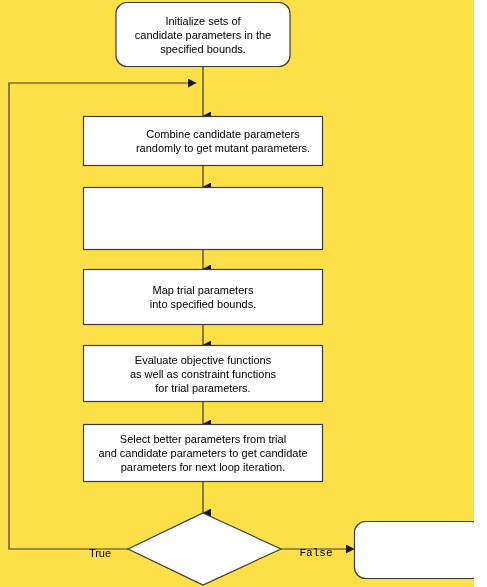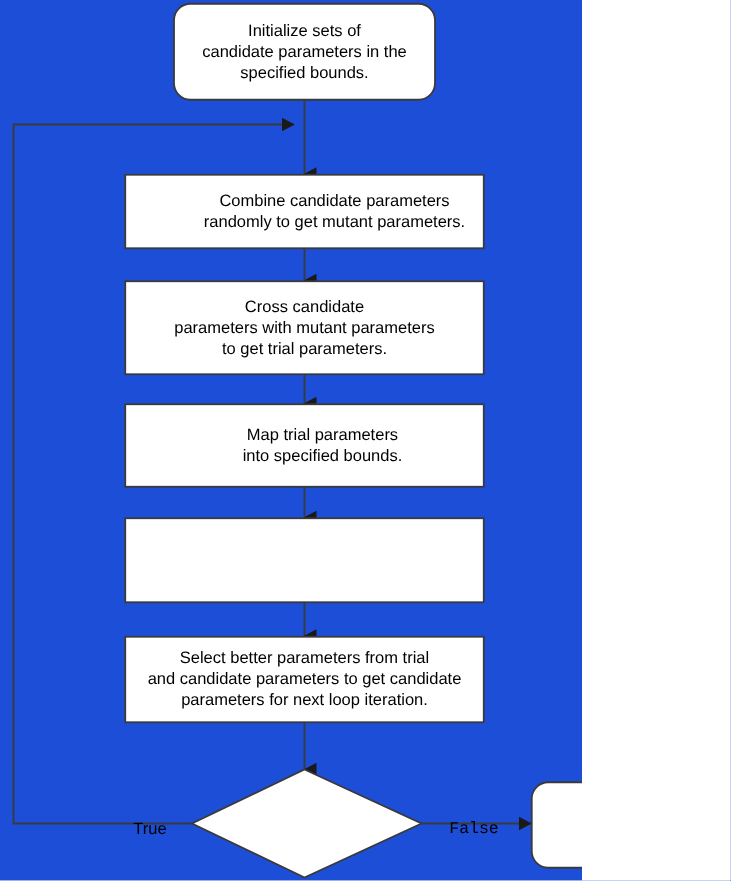--- a/index.html
+++ b/index.html
@@ -2,23 +2,23 @@
 <html><head>
 <meta charset="utf-8">
 <style>
   html, body {
     margin: 0;
     padding: 0;
     background: #ffffff;
   }
   #canvas {
     position: relative;
-    width: 388px;
+    width: 474px;
     height: 587px;
-    background: #1d4ed8;
+    background: #fde047;
     font-family: "Liberation Sans", sans-serif;
     overflow: hidden;
   }
   svg.layer {
     position: absolute;
     left: 0;
     top: 0;
     width: 487px;
     height: 587px;
   }
@@ -124,27 +124,27 @@
     </g>
   </svg>
 
   <div class="node-text" style="left:116px; top:2px; width:174px; height:65px;">Initialize sets of
 candidate parameters in the
 specified bounds.</div>
 
   <div class="node-text" style="left:83px; top:116px; width:240px; height:50px;margin-left:20px;">Combine candidate parameters
 randomly to get mutant parameters.</div>
 
-  <div class="node-text" style="left:83px; top:187px; width:240px; height:63px;">Cross candidate
-parameters with mutant parameters
-to get trial parameters.</div>
 
-  <div class="node-text" style="left:83px; top:269px; width:240px; height:56px;padding-left:12px;">Map trial parameters
+  <div class="node-text" style="left:83px; top:269px; width:240px; height:56px;">Map trial parameters
 into specified bounds.</div>
 
+  <div class="node-text" style="left:83px; top:345px; width:240px; height:57px;">Evaluate objective functions
+as well as constraint functions
+for trial parameters.</div>
 
   <div class="node-text" style="left:83px; top:424px; width:240px; height:58px;">Select better parameters from trial
 and candidate parameters to get candidate
 parameters for next loop iteration.</div>
 
 
 
   <div class="edge-label" style="left:80px; top:531px; width:40px;">True</div>
 
   <div class="edge-label" style="left:296px; top:531px; width:40px;font-family:Liberation Mono, monospace;">False</div>

